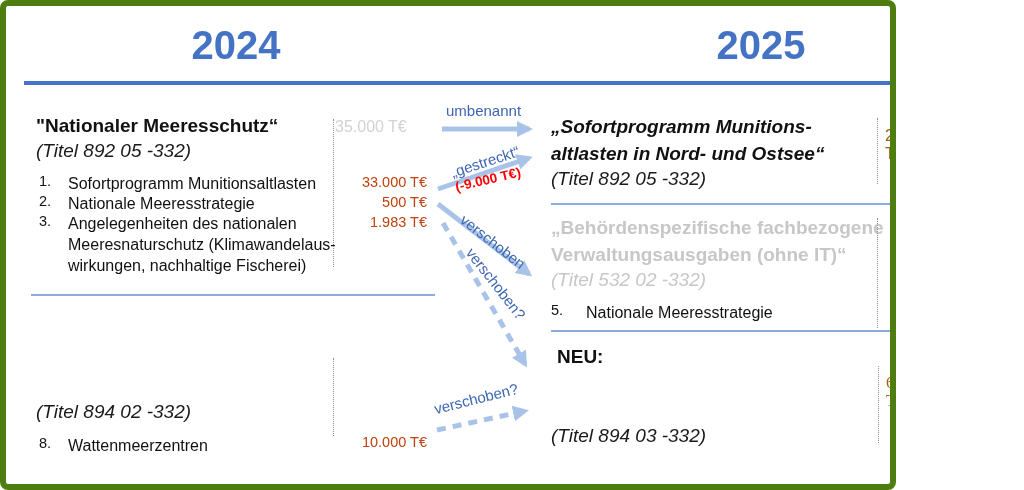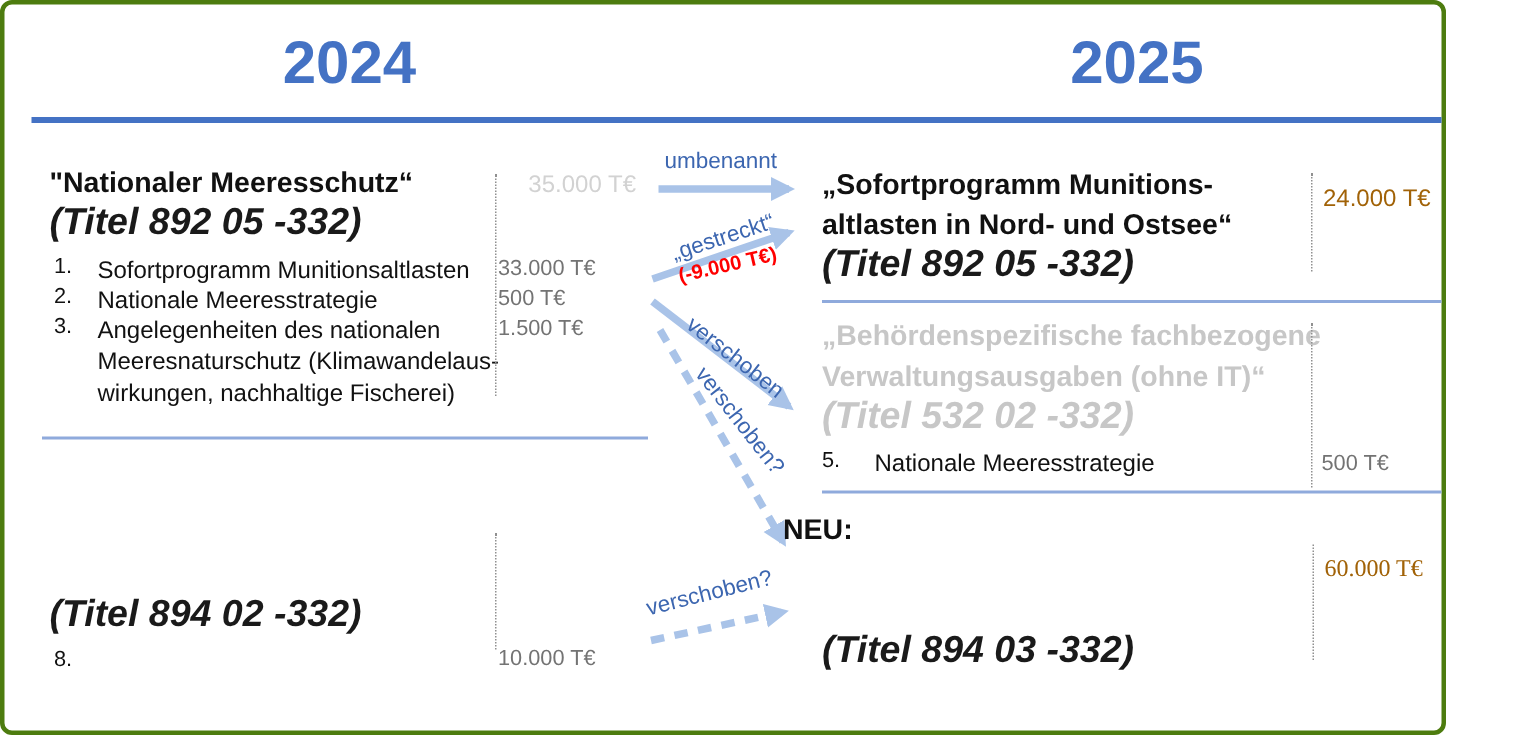--- a/index.html
+++ b/index.html
@@ -1,32 +1,32 @@
 <!DOCTYPE html>
 <html><head>
 <meta charset="utf-8">
 <style>
   html,body{margin:0;padding:0;background:#fff;}
   #canvas{
-    position:relative;width:964px;height:490px;background:#ffffff;
-    border:3px solid #4d7c0f;border-radius:8px;box-sizing:border-box;
+    position:relative;width:896px;height:490px;background:#ffffff;
+    border:6px solid #4d7c0f;border-radius:8px;box-sizing:border-box;
     font-family:"Liberation Sans",sans-serif;color:#111;overflow:hidden;
   }
   .abs{position:absolute;}
   .year{font-size:40px;font-weight:bold;color:#4472C4;text-align:center;line-height:46px;}
   .thickline{background:#4472C4;height:4px;}
   .thinline{background:#8FAADC;height:2px;}
   .sec-title{font-size:19px;font-weight:bold;line-height:27px;white-space:pre-line;color:#111;}
-  .sec-titel{font-size:25px;font-style:italic;line-height:26px;color:#1a1a1a;font-weight:bold;}
+  .sec-titel{font-size:19px;font-style:italic;line-height:26px;color:#1a1a1a;}
   .gray{color:#c7c7c7;}
   .item-num{font-size:14.5px;color:#111;}
   .item-label{font-size:16px;color:#111;line-height:21px;white-space:pre-line;}
-  .amount{font-size:14.5px;color:#737373;text-align:left;}
+  .amount{font-size:14.5px;color:#c2410c;text-align:right;}
   .amount-big{font-size:16px;color:#a16207;}
-  .amount-old{font-size:16px;color:#d2d2d2;text-align:right;}
+  .amount-old{font-size:16px;color:#d2d2d2;}
   .vdots{width:0;border-left:1.5px dotted #909090;}
   .arrow-label{font-size:15px;color:#3C66B0;text-align:center;}
   .arrow-label-red{font-size:13.5px;color:#FF0000;text-align:center;font-weight:bold;}
 </style>
 </head>
 <body>
 
 <div id="canvas">
 
   <div class="abs year" style="left:18px;top:16px;width:424px;">2024</div>
@@ -43,26 +43,27 @@
   <div class="abs item-num" style="left:33px;top:207px;">3.</div>
   <div class="abs item-label" style="left:62px;top:207px;">Angelegenheiten des nationalen
 Meeresnaturschutz (Klimawandelaus-
 wirkungen, nachhaltige Fischerei)</div>
 
   <div class="abs vdots" style="left:327px;top:113px;height:148px;"></div>
 
   <div class="abs amount-old" style="left:329px;top:112px;width:92px;">35.000 T€</div>
   <div class="abs amount" style="left:329px;top:168px;width:92px;">33.000 T€</div>
   <div class="abs amount" style="left:329px;top:188px;width:92px;">500 T€</div>
-  <div class="abs amount" style="left:329px;top:208px;width:92px;">1.500 T€</div>
+  <div class="abs amount" style="left:329px;top:208px;width:92px;">1.983 T€</div>
 
   <div class="abs thinline" style="left:25px;top:288px;width:404px;height:1.5px;"></div>
 
   <div class="abs sec-titel" style="left:30px;top:393px;">(Titel 894 02 -332)</div>
   <div class="abs item-num" style="left:33px;top:429px;">8.</div>
+  <div class="abs item-label" style="left:62px;top:429px;">Wattenmeerzentren</div>
   <div class="abs vdots" style="left:327px;top:352px;height:78px;"></div>
   <div class="abs amount" style="left:329px;top:428px;width:92px;">10.000 T€</div>
 
   <svg class="abs" style="left:0;top:0;" width="1024" height="490" viewBox="0 0 1024 490">
     <defs>
       <marker id="ah" markerWidth="20" markerHeight="18" refX="12" refY="8" orient="auto" markerUnits="userSpaceOnUse">
         <path d="M0,0 L16,8 L0,16 z" fill="#A9C3E8"></path>
       </marker>
     </defs>
     <path d="M436,123 L523,123" stroke="#A9C3E8" stroke-width="5" fill="none" marker-end="url(#ah)"></path>
@@ -72,34 +73,34 @@
     <path d="M431,424 L519,405" stroke="#A9C3E8" stroke-width="5" stroke-dasharray="9 7" fill="none" marker-end="url(#ah)"></path>
   </svg>
 
   <div class="abs arrow-label" style="left:440px;top:96px;">umbenannt</div>
   <div class="abs arrow-label" style="left:429px;top:147px;width:100px;transform:rotate(-18deg);">„gestreckt“</div>
   <div class="abs arrow-label-red" style="left:432px;top:166px;width:100px;transform:rotate(-13deg);">(-9.000 T€)</div>
   <div class="abs arrow-label" style="left:437px;top:227px;width:100px;transform:rotate(38deg);">verschoben</div>
   <div class="abs arrow-label" style="left:435px;top:269px;width:110px;transform:rotate(52deg);">verschoben?</div>
   <div class="abs arrow-label" style="left:415px;top:384px;width:110px;transform:rotate(-14deg);">verschoben?</div>
 
-  <div class="abs sec-title" style="left:545px;top:107px;">„Sofortprogramm Munitions-
+  <div class="abs sec-title" style="left:545px;top:107px;font-style:italic;">„Sofortprogramm Munitions-
 altlasten in Nord- und Ostsee“</div>
   <div class="abs sec-titel" style="left:545px;top:160px;">(Titel 892 05 -332)</div>
   <div class="abs vdots" style="left:871px;top:112px;height:66px;"></div>
   <div class="abs amount-big" style="left:879px;top:121px;">24.000 T€</div>
   <div class="abs thinline" style="left:545px;top:197px;width:428px;height:1.5px;"></div>
 
   <div class="abs sec-title gray" style="left:545px;top:208px;">„Behördenspezifische fachbezogene
 Verwaltungsausgaben (ohne IT)“</div>
   <div class="abs sec-titel gray" style="left:545px;top:261px;">(Titel 532 02 -332)</div>
   <div class="abs item-num" style="left:545px;top:296px;">5.</div>
   <div class="abs item-label" style="left:580px;top:296px;">Nationale Meeresstrategie</div>
   <div class="abs vdots" style="left:871px;top:212px;height:110px;"></div>
   <div class="abs amount" style="left:878px;top:298px;width:88px;">500 T€</div>
   <div class="abs thinline" style="left:545px;top:324px;width:428px;height:1.5px;"></div>
 
-  <div class="abs sec-title" style="left:519px;top:337px;">NEU:</div>
+  <div class="abs sec-title" style="left:551px;top:337px;">NEU:</div>
   <div class="abs sec-titel" style="left:545px;top:417px;">(Titel 894 03 -332)</div>
   <div class="abs vdots" style="left:872px;top:360px;height:77px;"></div>
   <div class="abs amount-big" style="left:880px;top:368px;font-family:Liberation Serif, serif;">60.000 T€</div>
 
 </div>
 
 </body></html>

